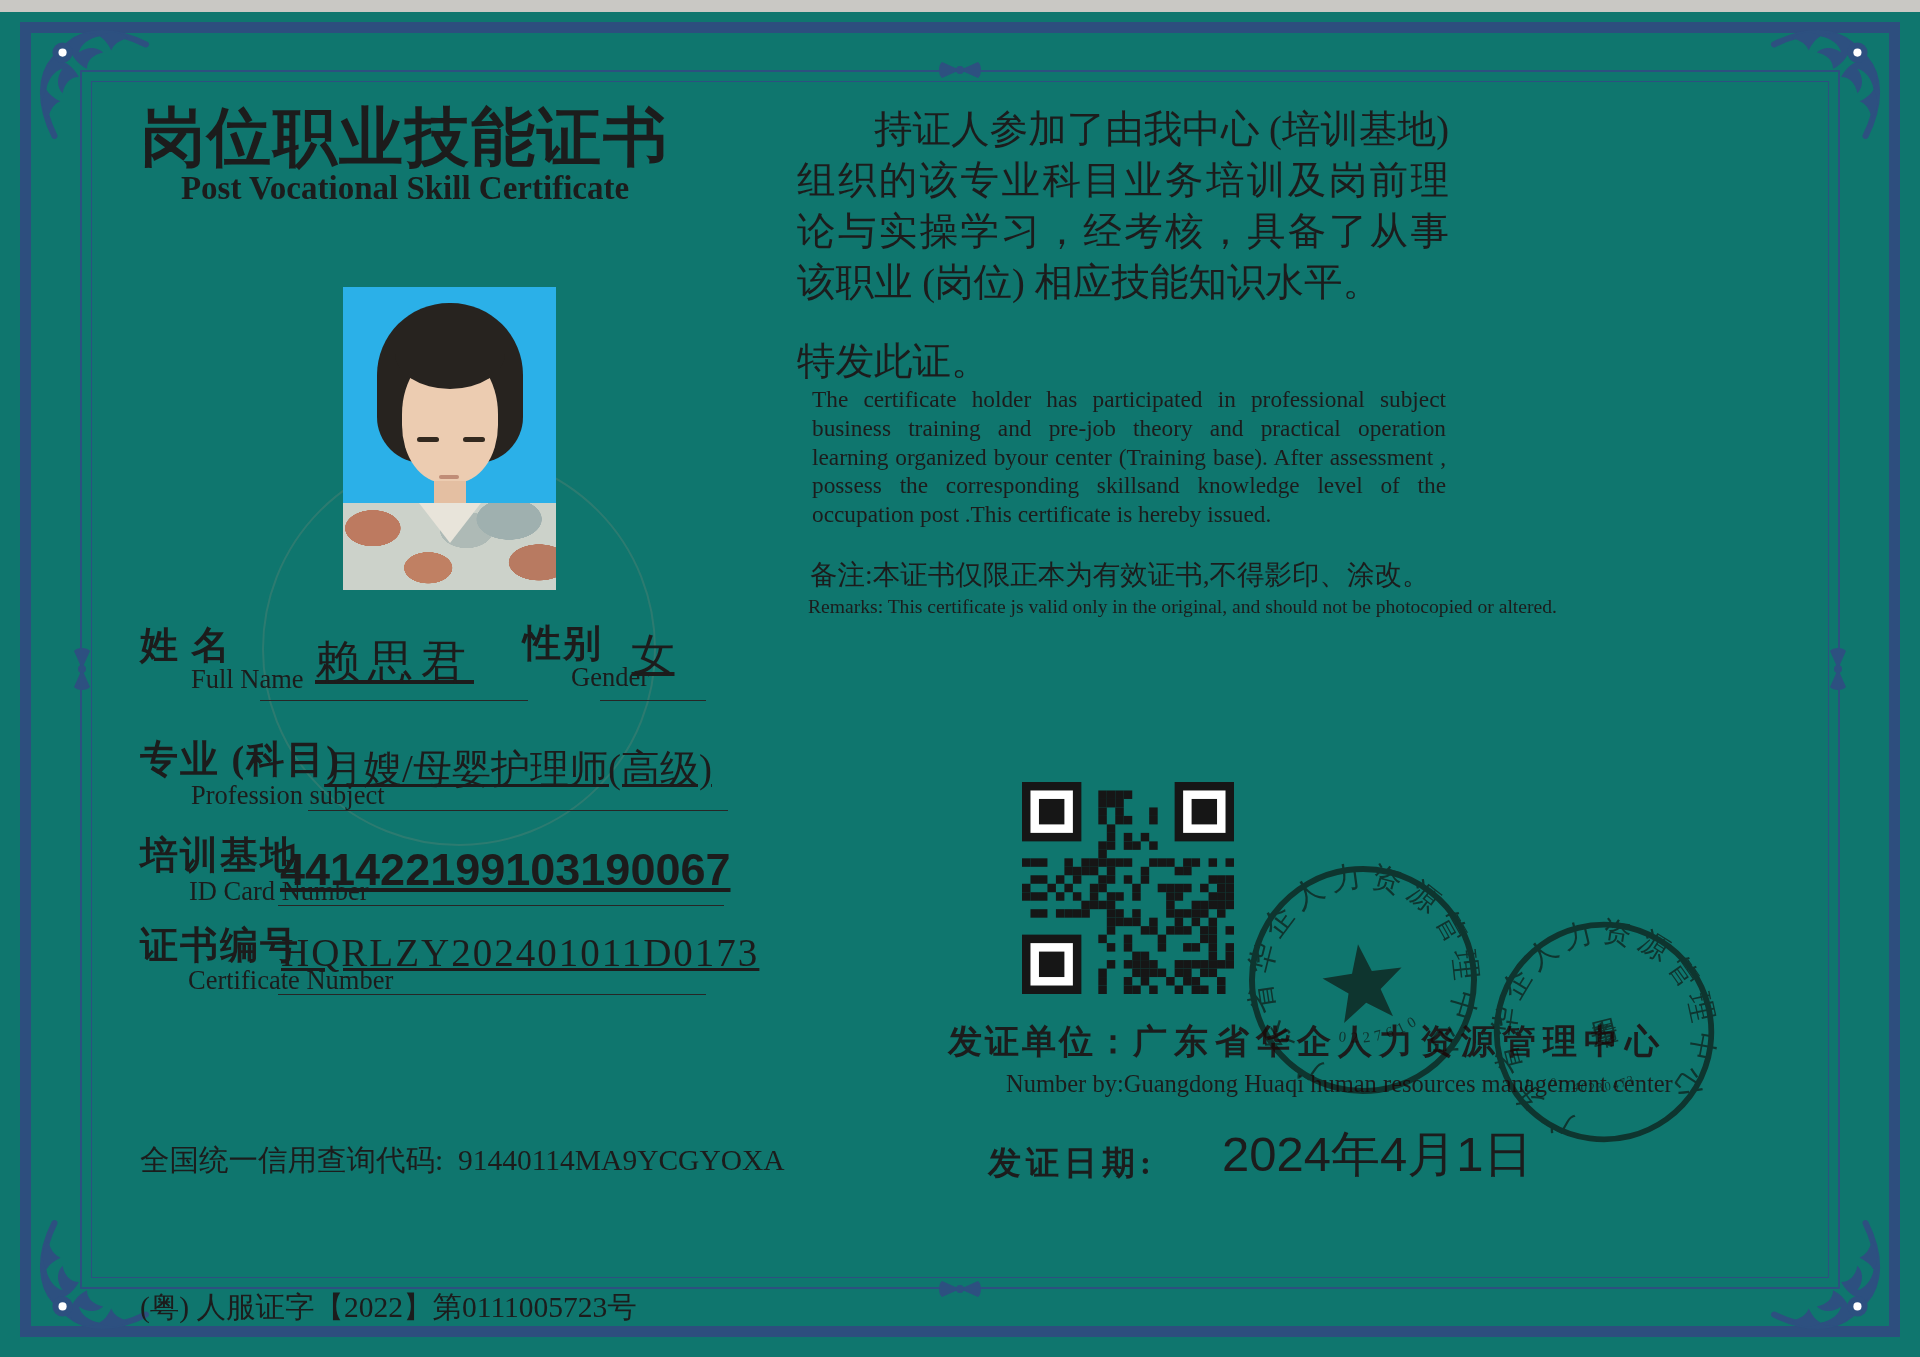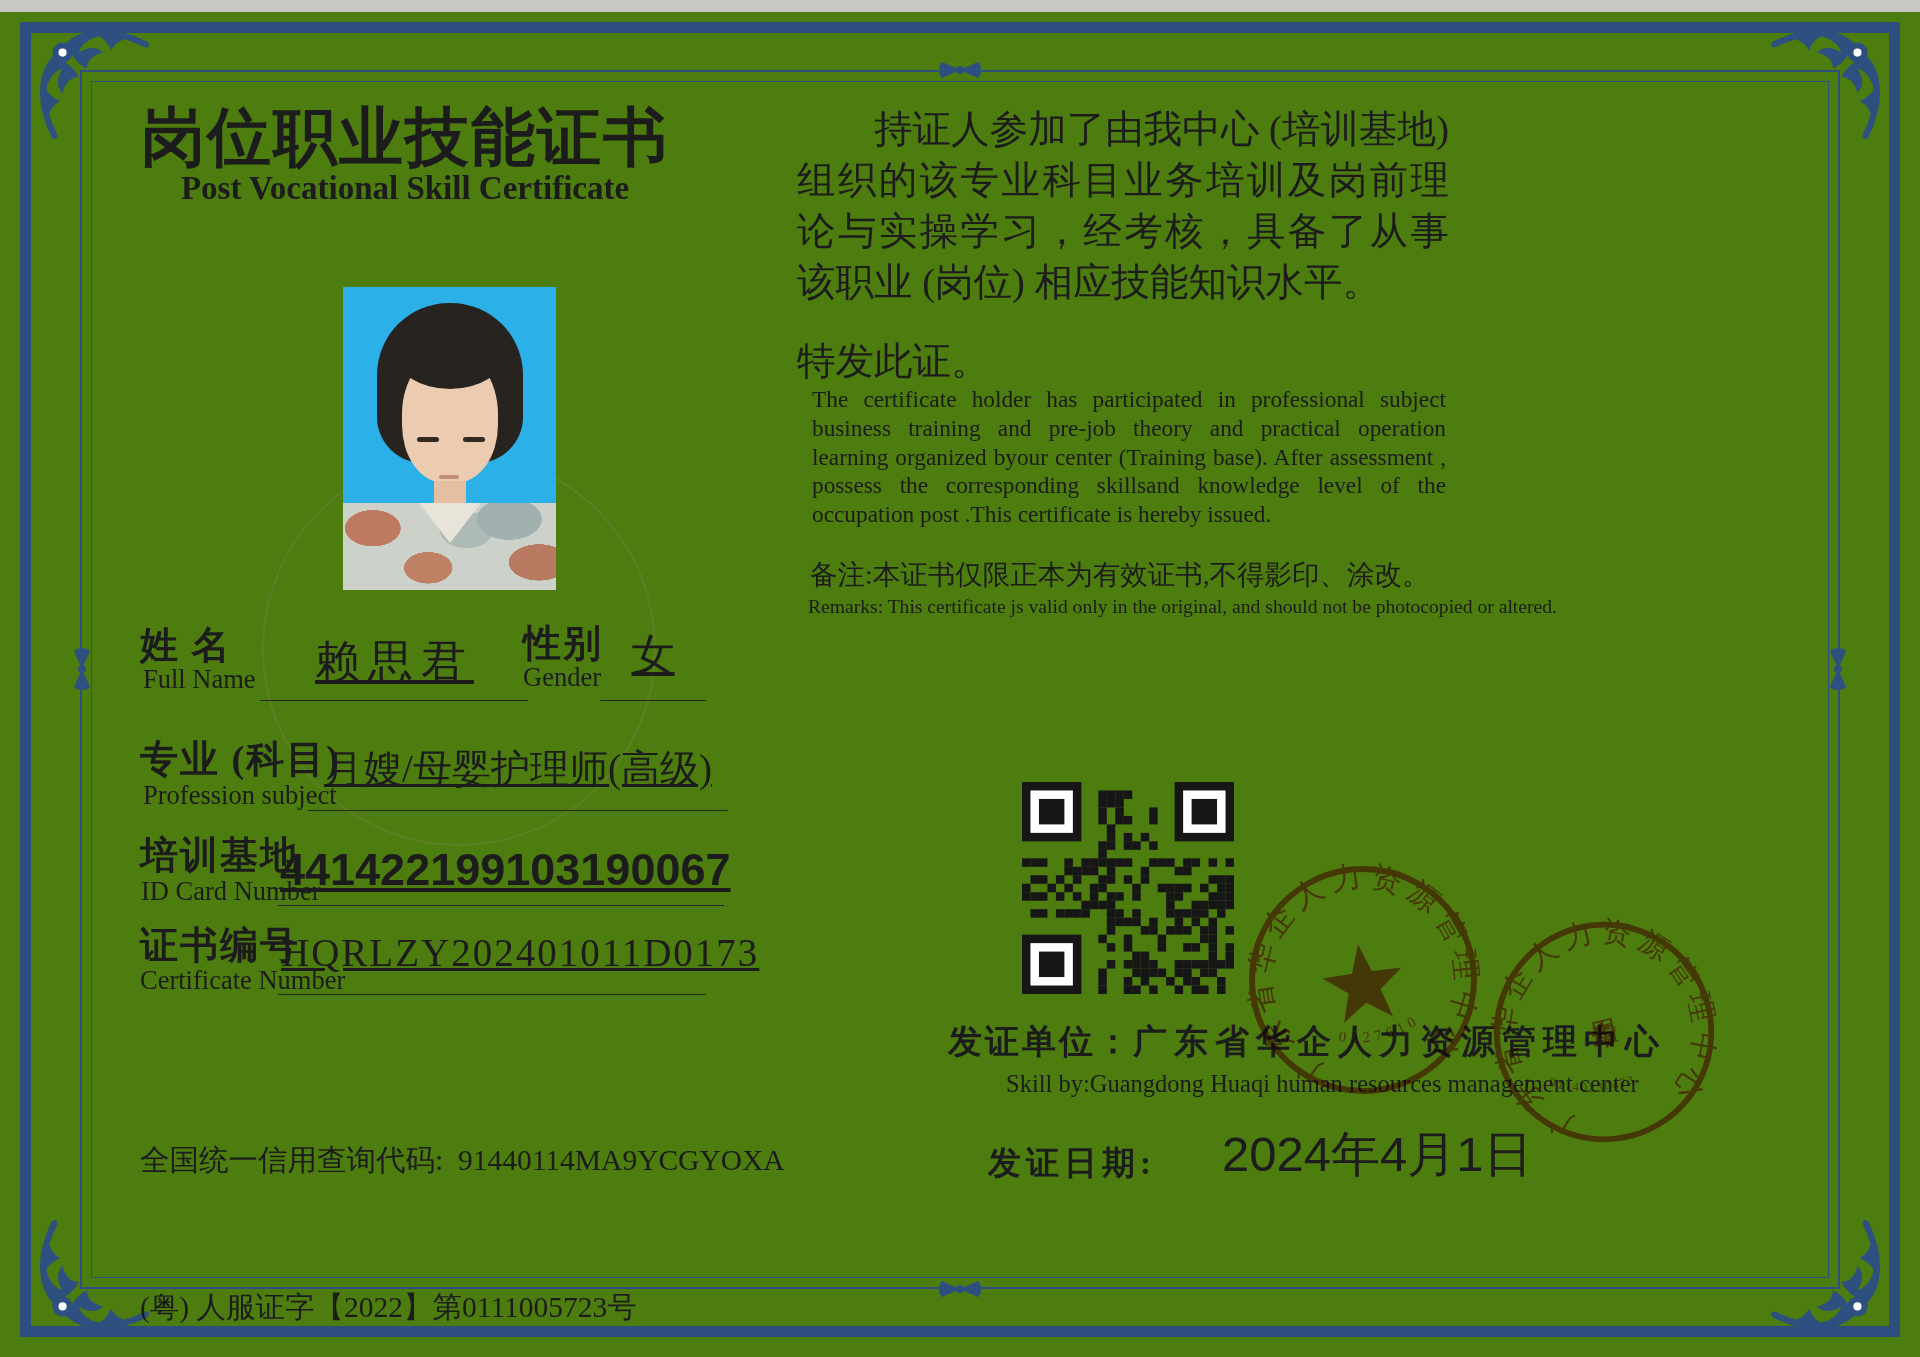--- a/index.html
+++ b/index.html
@@ -1,16 +1,16 @@
 <!DOCTYPE html>
 <html><head>
 <meta charset="utf-8">
 <style>
   html,body{margin:0;padding:0;background:#d9d8d4;}
-  .scan{position:relative;width:1920px;height:1357px;background:#4d7c0f;overflow:hidden;
+  .scan{position:relative;width:1920px;height:1357px;background:#0f766e;overflow:hidden;
         font-family:"Liberation Serif","DejaVu Serif",serif;color:#1c1c1c;}
   .scan-edge{position:absolute;left:0;top:0;width:100%;height:12px;background:#c9c8c4;}
   .abs{position:absolute;}
 
   
   .frame-outer{position:absolute;left:20px;top:22px;right:20px;bottom:20px;border:11px solid #2d4e7e;}
   .frame-line1{position:absolute;left:80px;top:70px;right:80px;bottom:68px;border:2.5px solid #2d5080;}
   .frame-line2{position:absolute;left:91px;top:81px;right:91px;bottom:79px;border:1.8px solid #2d5080;}
   .corner{position:absolute;width:122px;height:122px;}
   .corner.tl{left:28px;top:18px;}
@@ -36,21 +36,21 @@
       radial-gradient(40px 26px at 40% 72%,#c08063 0 60%,transparent 61%),
       radial-gradient(50px 30px at 92% 66%,#b87a61 0 60%,transparent 61%),
       radial-gradient(44px 30px at 58% 30%,#aebab6 0 60%,transparent 61%),
       #ccd2ca;}
   .collar{position:absolute;left:76px;top:216px;width:0;height:0;
       border-left:31px solid transparent;border-right:31px solid transparent;border-top:40px solid #e8e4da;}
   .watermark{left:262px;top:452px;width:390px;height:390px;border-radius:50%;
       border:2px solid rgba(150,140,124,.22);}
 
   .lbl-cn{font-size:38px;font-weight:600;letter-spacing:2px;}
-  .lbl-en{font-size:26.5px;}
+  .lbl-en{font-size:26.5px;margin-left:48px;}
   .fval{text-align:center;text-decoration:underline;}
   .uline{border-top:1.8px solid #262626;height:0;}
 
   .footer-left{left:140px;top:1038px;font-size:29.5px;line-height:49px;white-space:pre;}
 
   
   .intro-cn{left:797px;top:104px;width:652px;font-size:38.5px;line-height:51px;text-indent:2em;text-align:justify;}
   .intro-close{left:797px;top:336px;font-size:38.5px;}
   .intro-en{left:812px;top:385px;width:634px;font-size:23.3px;line-height:28.8px;text-align:justify;}
   .remarks-cn{left:810px;top:557px;font-size:27.5px;font-weight:400;}
@@ -415,21 +415,21 @@
       <rect x="160" y="16" width="24" height="24" fill="#161616"></rect>
       <rect x="0" y="144" width="56" height="56" fill="#161616"></rect>
       <rect x="8" y="152" width="40" height="40" fill="#fff"></rect>
       <rect x="16" y="160" width="24" height="24" fill="#161616"></rect>
     </svg>
 
   <div class="abs issuer-row">
     <span class="l">发证单位：</span><span class="v">广东省华企人力资源管理中心</span>
   </div>
   <div class="abs issued-by">
-    <span>Skill by:</span><span>Guangdong Huaqi human resources management center</span>
+    <span>Number by:</span><span>Guangdong Huaqi human resources management center</span>
   </div>
   <div class="abs date-label">发证日期:</div>
   <div class="abs date-value">2024年4月1日</div>
 
   <svg class="abs seal" style="left:1243px;top:860px;width:240px;height:240px;transform:rotate(-8deg);" viewBox="0 0 240 240">
     <defs>
       <path id="ringL" d="M120,213 a93,93 0 1,1 0.2,0" fill="none"></path>
       <path id="serL" d="M44,156 Q120,208 196,156" fill="none"></path>
     </defs>
     <circle cx="120" cy="120" r="111" fill="none" stroke="#dd4f48" stroke-width="6"></circle>

